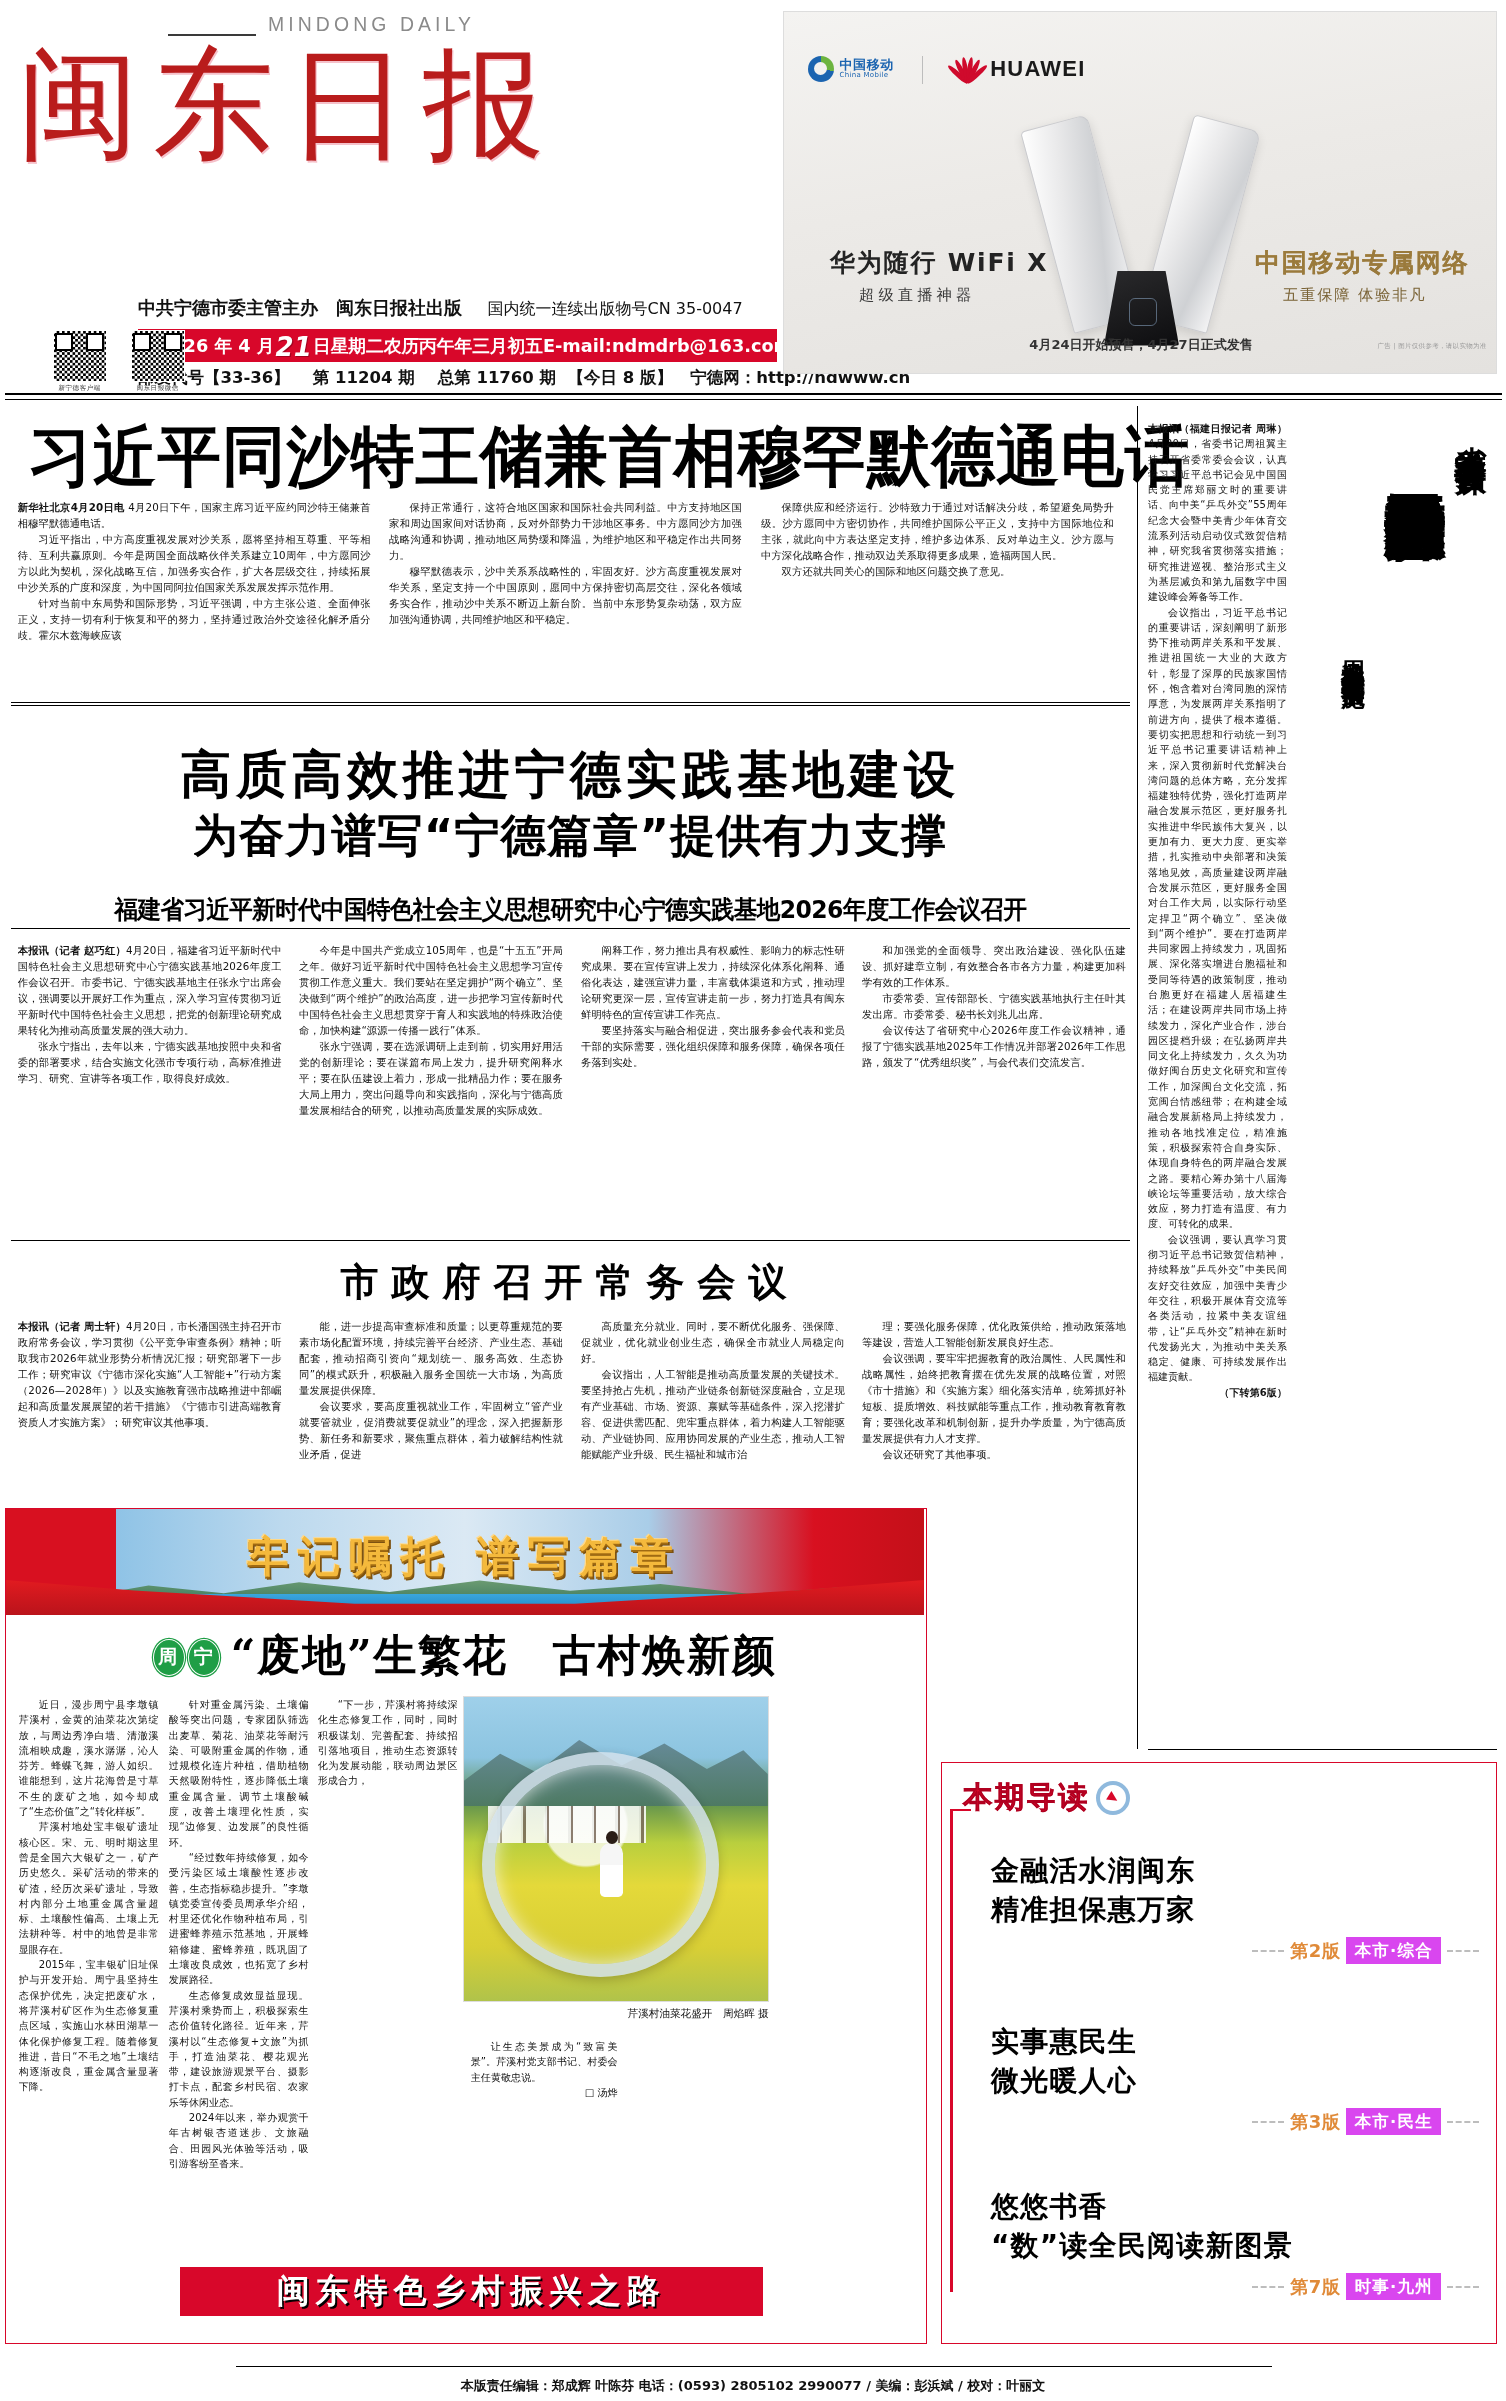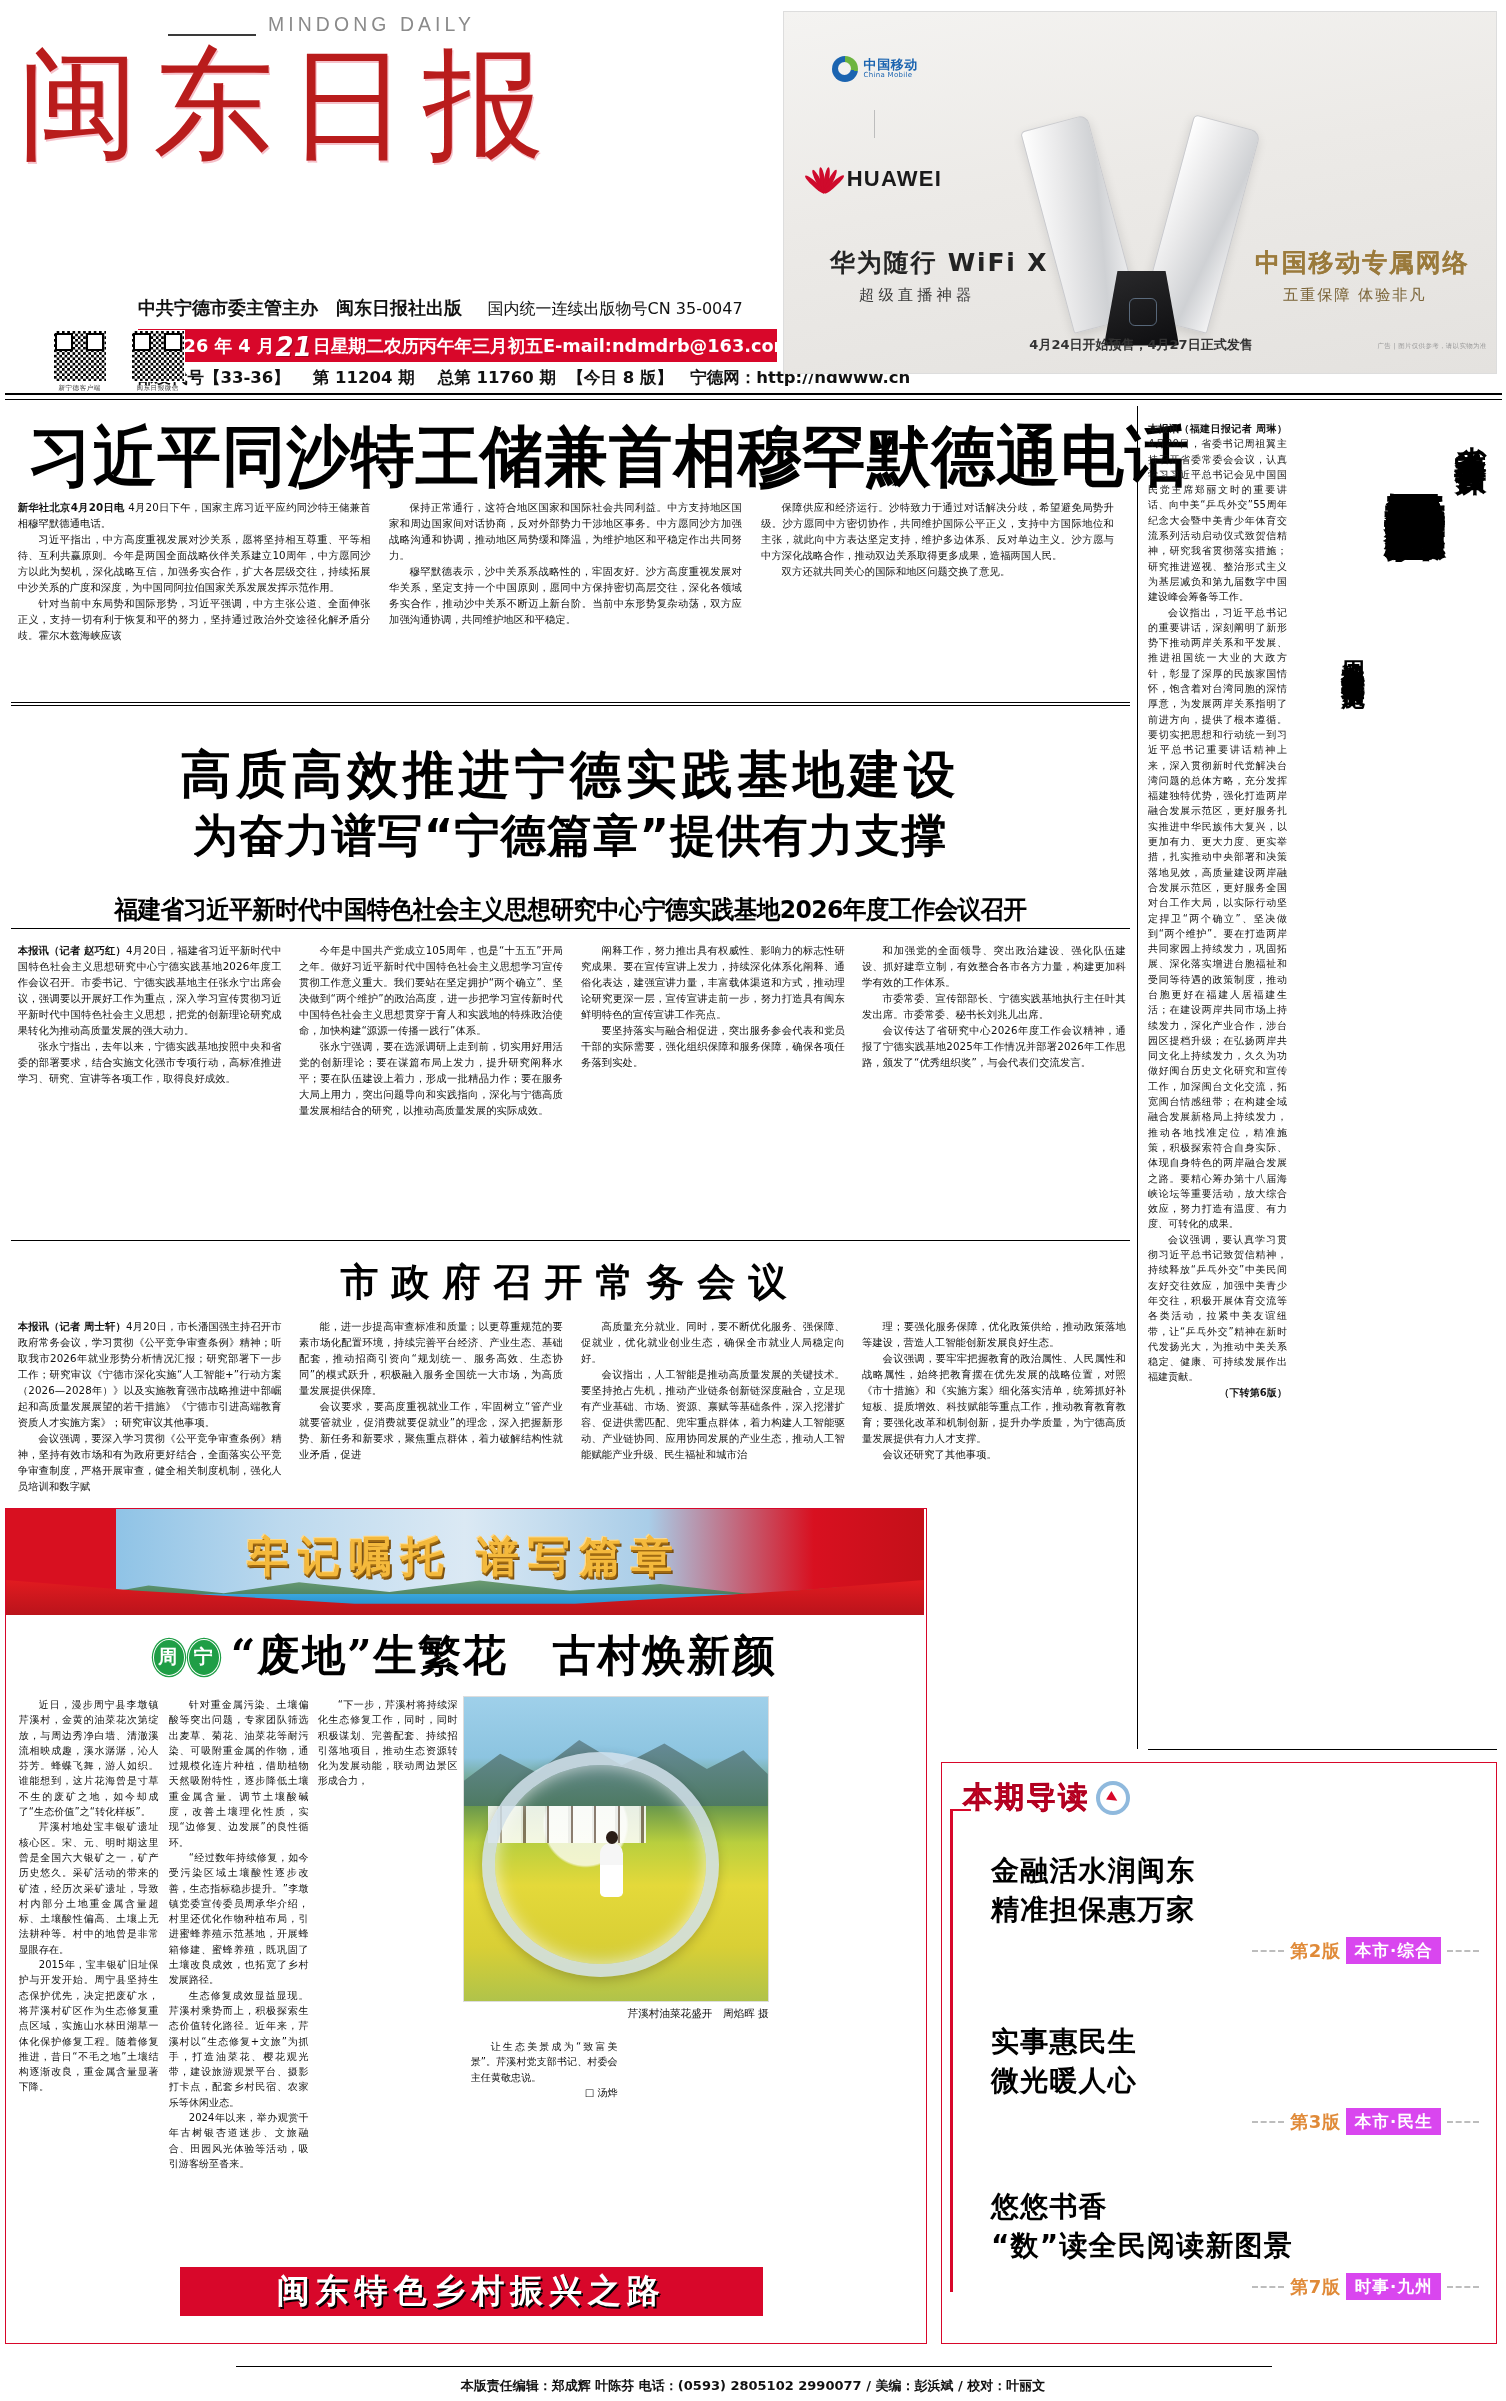--- a/index.html
+++ b/index.html
@@ -67,21 +67,21 @@
   .qr-box::before { left:1.8px; top:1.8px; }
   .qr-box::after { right:1.8px; top:1.8px; }
   .qr-cap { font-size:6.5px; text-align:center; color:#333; margin-top:1.8px; letter-spacing:0.6px; }
 
   
   .ad {
     position:absolute; left:783px; top:10.6px; width:714px; height:363px;
     background: linear-gradient(170deg,#f4f3f1 0%, #eceae7 45%, #e4e2df 100%);
     border:0.6px solid #ddd; overflow:hidden;
   }
-  .ad-logos { position:absolute; left:23.6px; top:44px; display:flex; align-items:center; gap:28px;flex-direction:column; }
+  .ad-logos { position:absolute; left:23.6px; top:44px; display:flex; align-items:flex-start; gap:28px; }
   .cm-logo { display:flex; align-items:center; gap:5.9px; }
   .cm-mark {
     width:26px; height:26px; border-radius:50%;
     background: conic-gradient(from 200deg, #1b64b0 0 45%, #6cb43f 45% 72%, #1b64b0 72% 100%);
     position:relative;
   }
   .cm-mark::after { content:""; position:absolute; left:6.5px; top:6.5px; width:13px; height:13px; border-radius:50%; background:#f2f1ef; }
   .cm-txt { line-height:1.05; }
   .cm-cn { font-size:13px; color:#1b64b0; font-weight:700; letter-spacing:0.6px; }
   .cm-en { font-size:7px; color:#1b64b0; letter-spacing:0.3px; }
@@ -453,21 +453,20 @@
       <p>市委常委、宣传部部长、宁德实践基地执行主任叶其发出席。市委常委、秘书长刘兆儿出席。</p>
       <p>会议传达了省研究中心2026年度工作会议精神，通报了宁德实践基地2025年工作情况并部署2026年工作思路，颁发了“优秀组织奖”，与会代表们交流发言。</p>
     </div>
 
   <div class="rule hr-thin" style="left:10.6px; top:1240px; width:1119px;"></div>
 
   <div class="h-sec" style="left:10.6px; top:1257px; width:1119px; font-size:38px; letter-spacing:13px;">市政府召开常务会议</div>
 
   <div class="body-col" style="left:17.7px; top:1318px; width:264px; height:188px;">
       <p class="lead"><b>本报讯（记者 周士轩）</b>4月20日，市长潘国强主持召开市政府常务会议，学习贯彻《公平竞争审查条例》精神；听取我市2026年就业形势分析情况汇报；研究部署下一步工作；研究审议《宁德市深化实施“人工智能+”行动方案（2026—2028年）》以及实施教育强市战略推进中部崛起和高质量发展展望的若干措施》《宁德市引进高端教育资质人才实施方案》；研究审议其他事项。</p>
-      <p>会议强调，要深入学习贯彻《公平竞争审查条例》精神，坚持有效市场和有为政府更好结合，全面落实公平竞争审查制度，严格开展审查，健全相关制度机制，强化人员培训和数字赋</p>
     </div>
   <div class="body-col" style="left:299px; top:1318px; width:264px; height:188px;">
       <p>能，进一步提高审查标准和质量；以更尊重规范的要素市场化配置环境，持续完善平台经济、产业生态、基础配套，推动招商引资向“规划统一、服务高效、生态协同”的模式跃升，积极融入服务全国统一大市场，为高质量发展提供保障。</p>
       <p>会议要求，要高度重视就业工作，牢固树立“管产业就要管就业，促消费就要促就业”的理念，深入把握新形势、新任务和新要求，聚焦重点群体，着力破解结构性就业矛盾，促进</p>
     </div>
   <div class="body-col" style="left:581px; top:1318px; width:264px; height:188px;">
       <p>高质量充分就业。同时，要不断优化服务、强保障、促就业，优化就业创业生态，确保全市就业人局稳定向好。</p>
       <p>会议指出，人工智能是推动高质量发展的关键技术。要坚持抢占先机，推动产业链条创新链深度融合，立足现有产业基础、市场、资源、禀赋等基础条件，深入挖潜扩容、促进供需匹配、兜牢重点群体，着力构建人工智能驱动、产业链协同、应用协同发展的产业生态，推动人工智能赋能产业升级、民生福祉和城市治</p>
     </div>
   <div class="body-col" style="left:862px; top:1318px; width:264px; height:188px;">

